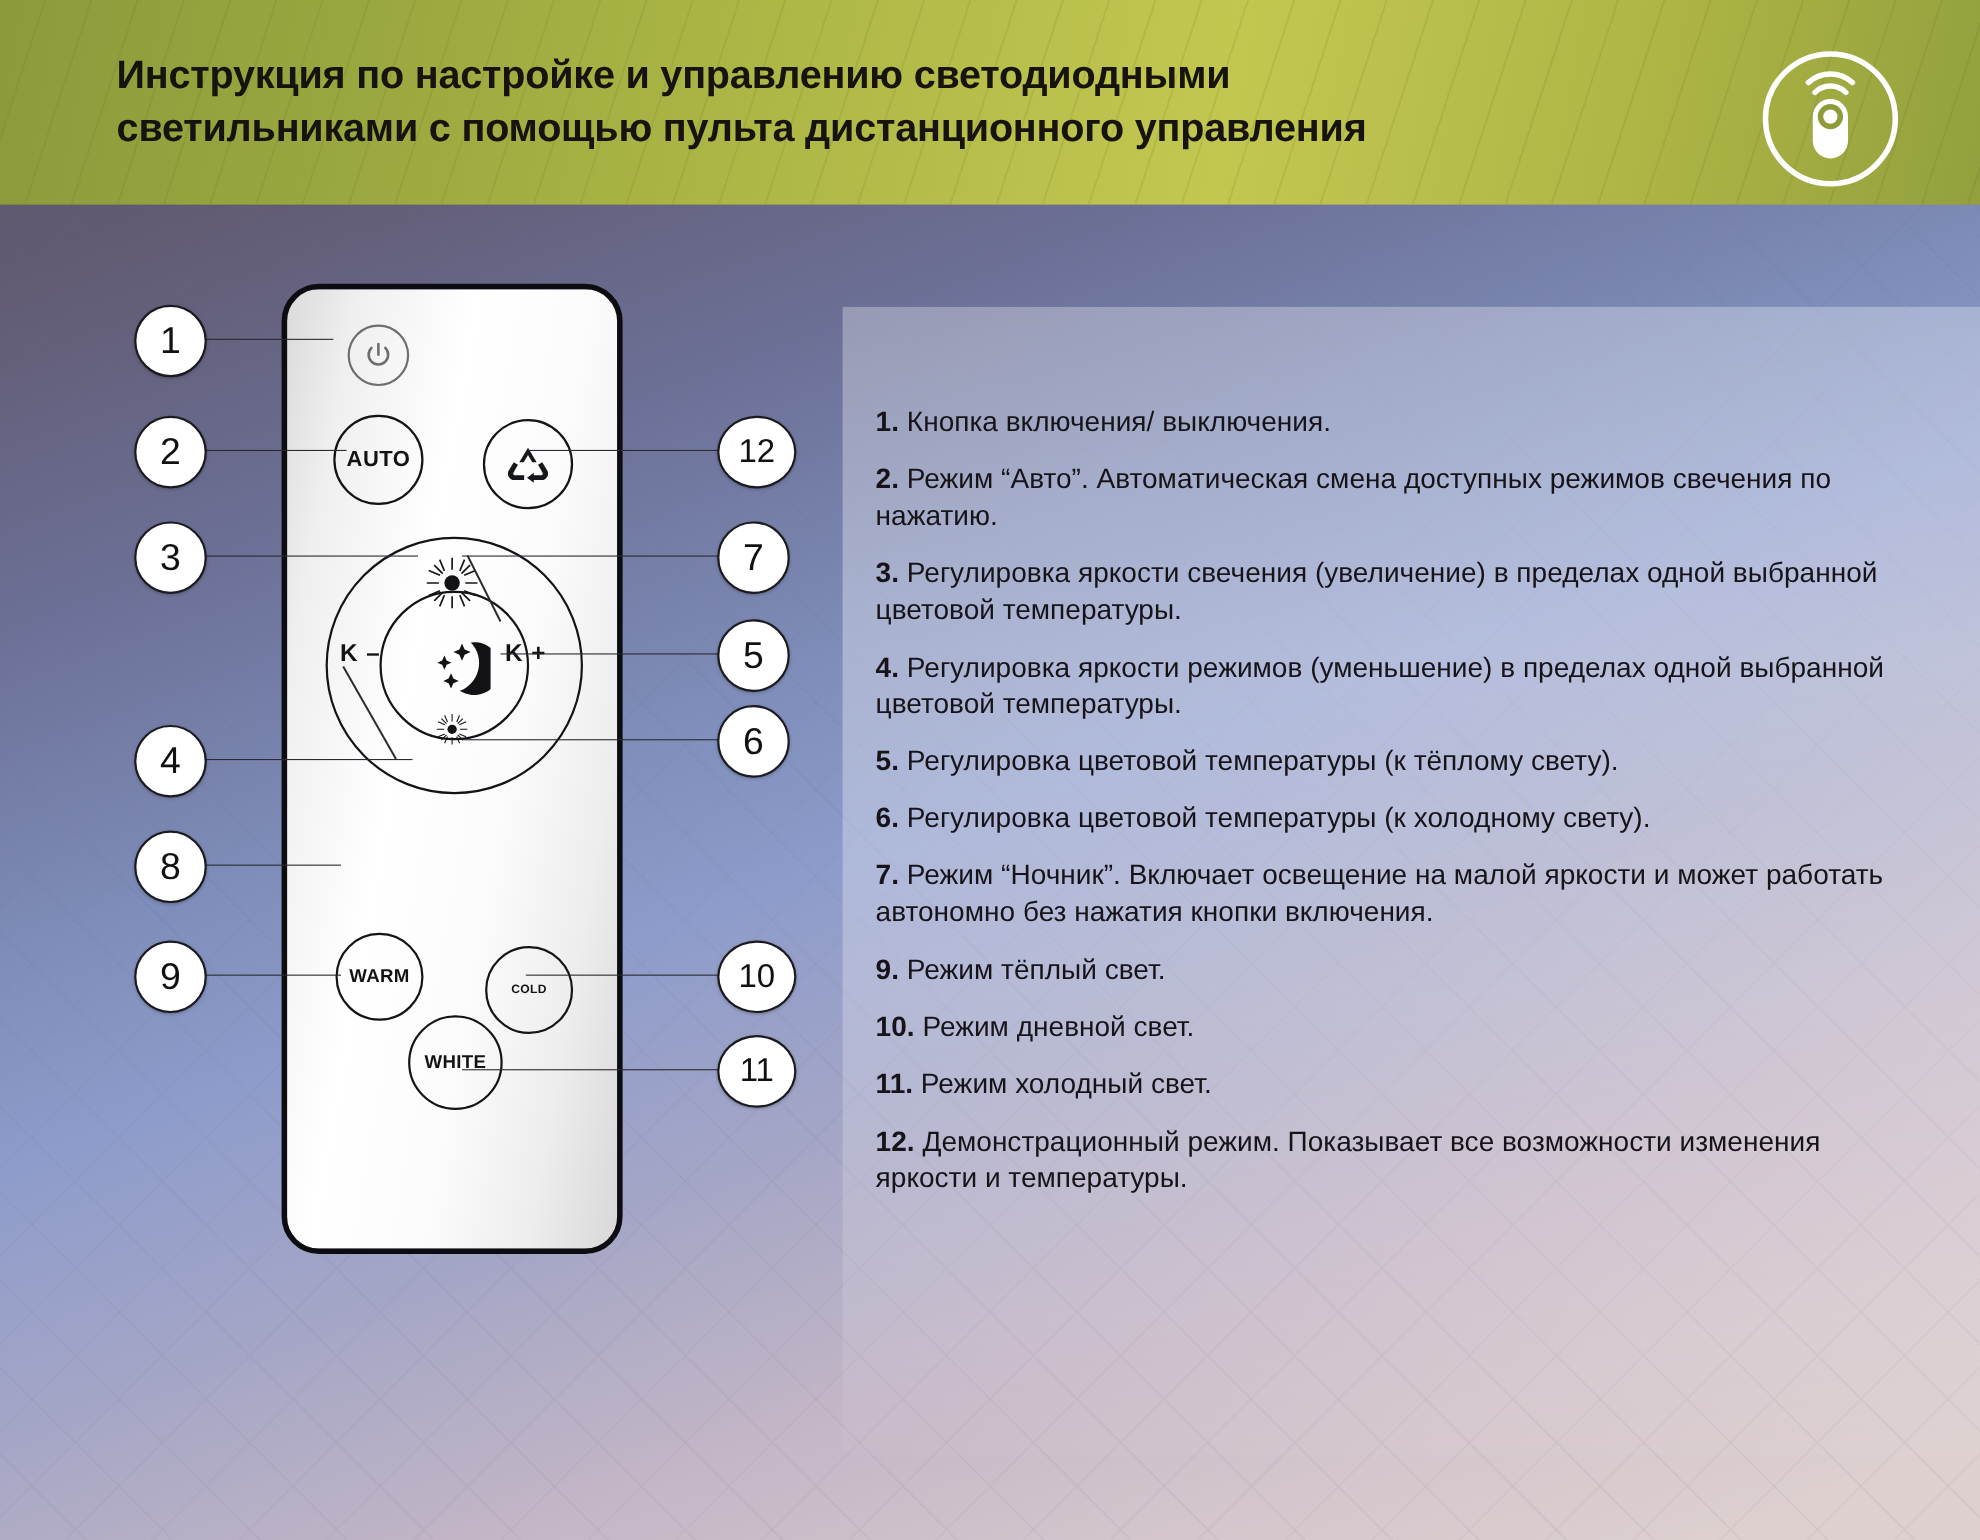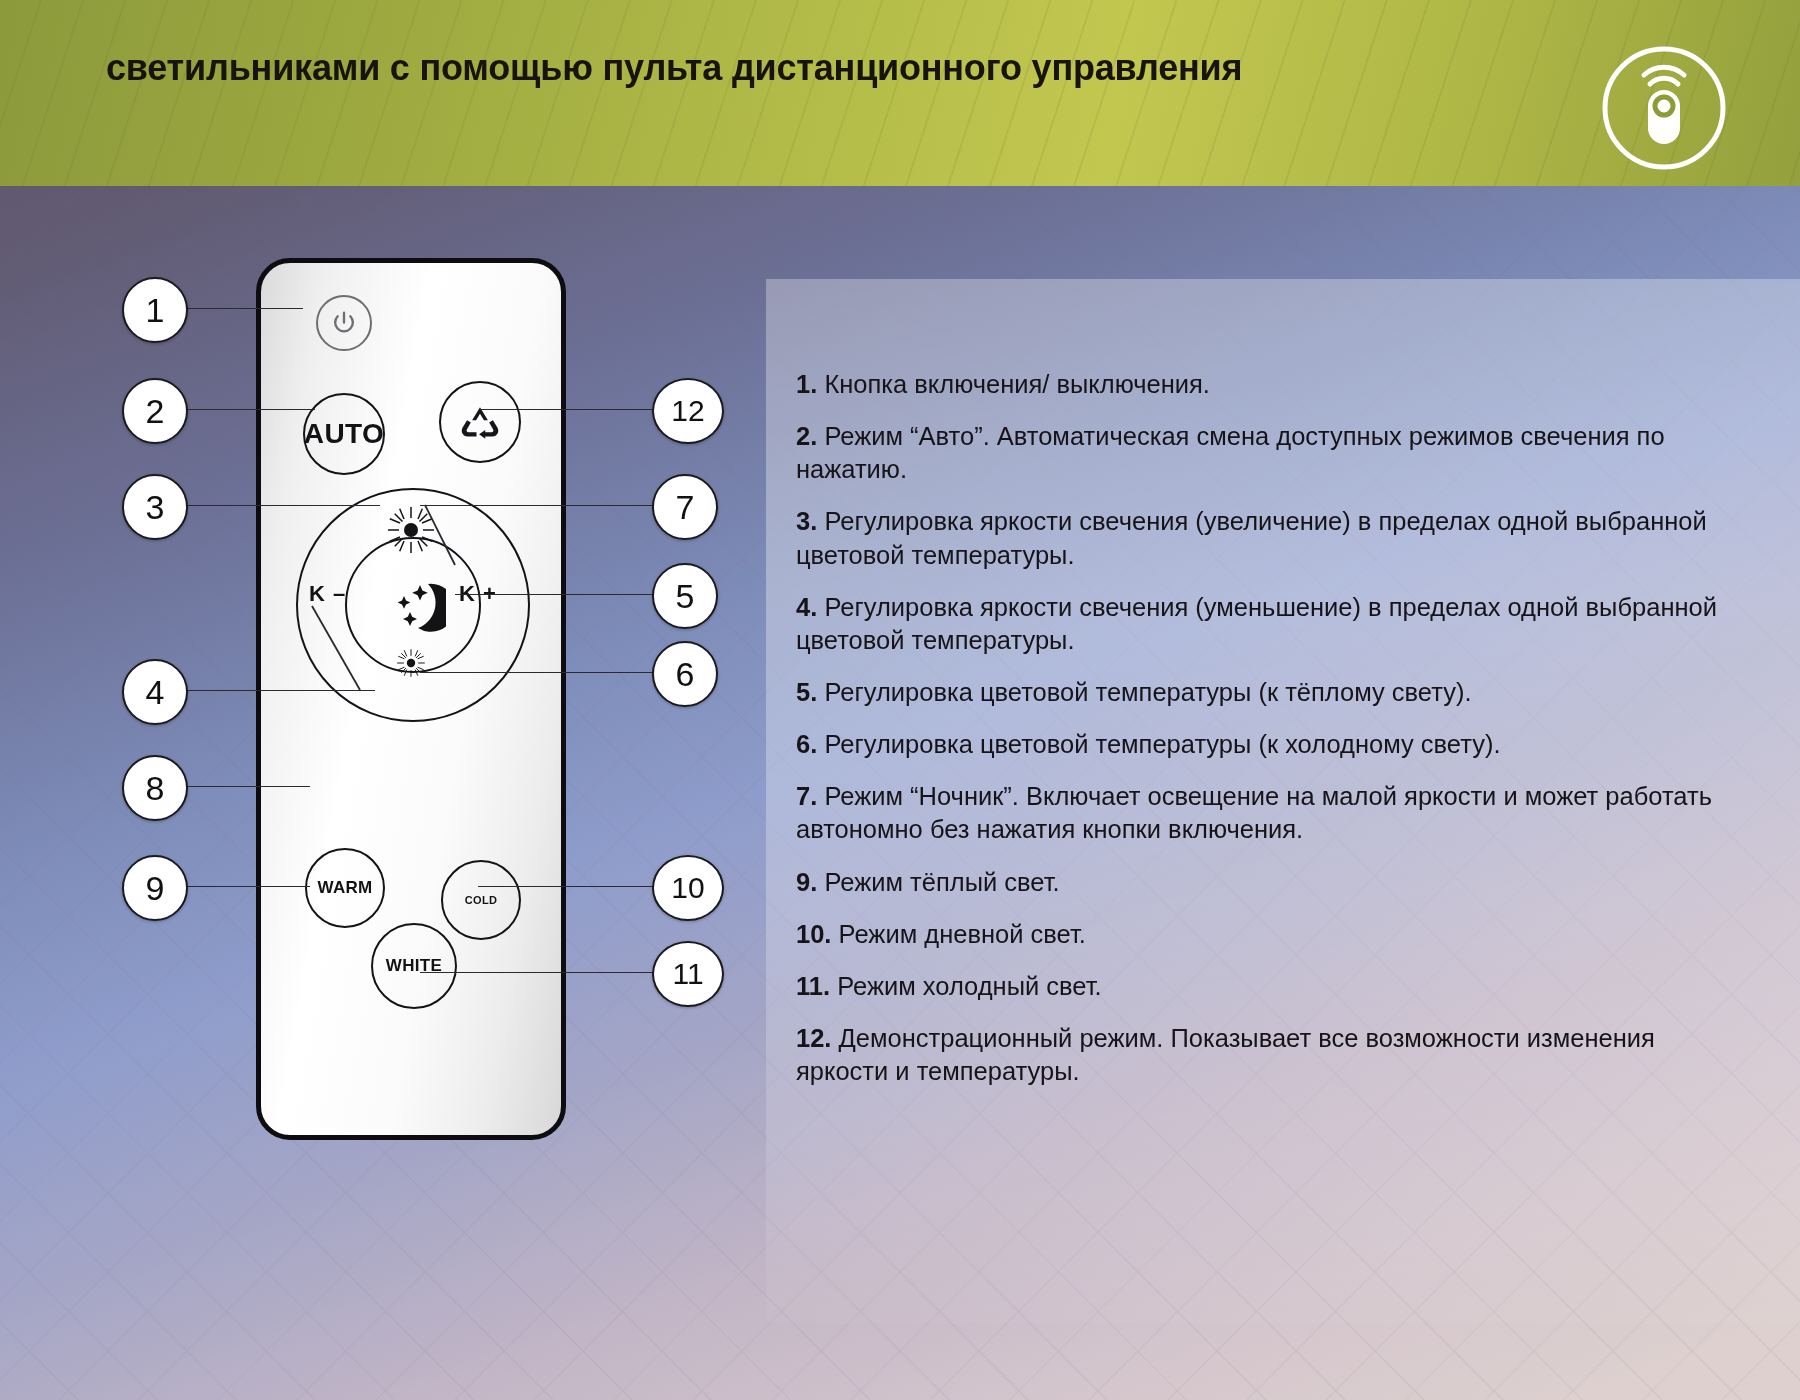--- a/index.html
+++ b/index.html
@@ -91,21 +91,21 @@
   .btn-circle{
     position:absolute;border:2.5px solid #141418;border-radius:50%;
     display:flex;align-items:center;justify-content:center;
     font-weight:bold;color:#131316;background:transparent;
   }
 
   
   .power{left:55px;top:32px;width:52px;height:52px;border-color:#6d6d72;border-width:2px;}
   .power svg{width:28px;height:28px;}
 
-  .auto{left:42px;top:130px;width:78px;height:78px;font-size:28px;letter-spacing:.4px;}
+  .auto{left:42px;top:114px;width:78px;height:78px;font-size:20px;letter-spacing:.4px;}
   .demo{left:178px;top:118px;width:78px;height:78px;}
   .demo svg{width:42px;height:42px;}
 
   
   .dial-outer{
     position:absolute;left:35px;top:225px;width:230px;height:230px;
     border:2.5px solid #141418;border-radius:50%;
   }
   .dial-inner{
     position:absolute;left:84px;top:274px;width:132px;height:132px;
@@ -148,20 +148,21 @@
 <body>
 
 <div class="page">
 
   <div class="bg-main"></div>
   <div class="bg-pattern"></div>
 
   <div class="header">
     <div class="hpat"></div>
     <div class="header-title">
+      <span class="l1">Инструкция по настройке и управлению светодиодными</span>
       <span class="l2">светильниками с помощью пульта дистанционного управления</span>
     </div>
     <div class="header-icon">
       <svg viewBox="0 0 128 128" width="128" height="128">
         <circle cx="64" cy="64" r="59" fill="none" stroke="#ffffff" stroke-width="5"></circle>
         <rect x="48" y="46" width="32" height="54" rx="16" fill="#ffffff"></rect>
         <circle cx="64" cy="62" r="9" fill="none" stroke="#8e9b38" stroke-width="5"></circle>
         <path d="M50 40 A20 20 0 0 1 78 40" fill="none" stroke="#ffffff" stroke-width="5" stroke-linecap="round"></path>
         <path d="M44 31 A30 30 0 0 1 84 31" fill="none" stroke="#ffffff" stroke-width="5" stroke-linecap="round"></path>
       </svg>
@@ -177,21 +178,21 @@
     <div class="step">
       <b>2.</b>
       <span class="txt">Режим “Авто”. Автоматическая смена доступных режимов свечения по нажатию.</span>
     </div>
     <div class="step">
       <b>3.</b>
       <span class="txt">Регулировка яркости свечения (увеличение) в пределах одной выбранной цветовой температуры.</span>
     </div>
     <div class="step">
       <b>4.</b>
-      <span class="txt">Регулировка яркости свечения (уменьшение) в пределах одной выбранной цветовой температуры.</span>
+      <span class="txt">Регулировка яркости режимов (уменьшение) в пределах одной выбранной цветовой температуры.</span>
     </div>
     <div class="step">
       <b>5.</b>
       <span class="txt">Регулировка цветовой температуры (к тёплому свету).</span>
     </div>
     <div class="step">
       <b>6.</b>
       <span class="txt">Регулировка цветовой температуры (к холодному свету).</span>
     </div>
     <div class="step">

